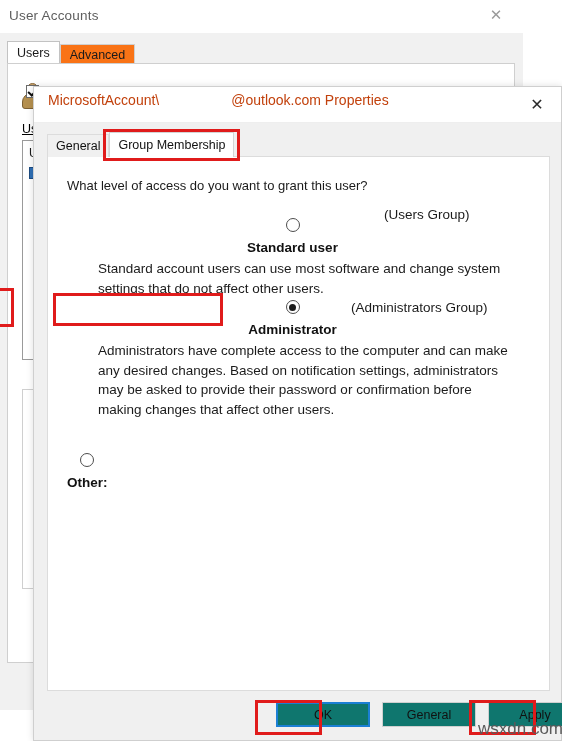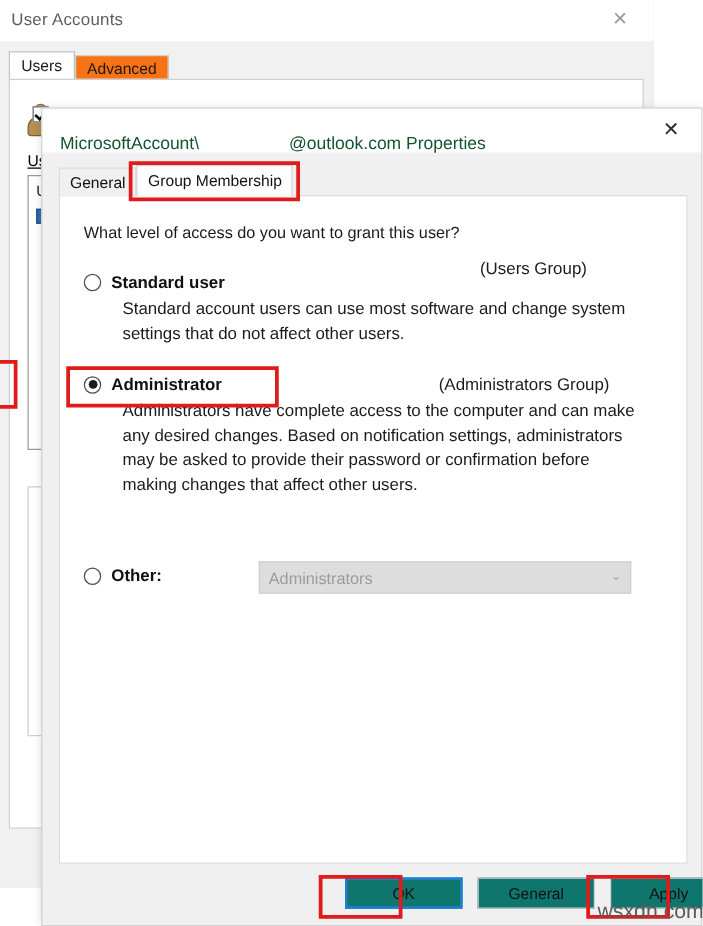--- a/index.html
+++ b/index.html
@@ -207,23 +207,23 @@
   #prop-titlebar {
     position: absolute;
     left: 0; top: 0;
     width: 100%; height: 36px;
     background: #ffffff;
     border-bottom: 1px solid #eeeeee;
     box-sizing: border-box;
   }
   #prop-title-text {
     position: absolute;
-    left: 14px; top: 19px;
+    left: 14px; top: 5px;
     font-size: 14px;
-    color: #14532d;
+    color: #c2410c;
     white-space: pre;
   }
   #prop-title-redaction {
     display: inline-block;
     width: 72px;
   }
   #prop-close {
     position: absolute;
     right: 8px; top: 4px;
     width: 32px; height: 26px;
@@ -284,20 +284,21 @@
   .opt-block { position: absolute; left: 19px; }
   #opt-standard { top: 61px; }
   #opt-admin    { top: 143px; }
   #opt-other    { top: 296px; }
 
   .opt-row {
     display: flex;
     align-items: center;
     gap: 8px;
     position: relative;
+    flex-direction: column;
   }
   .radio {
     width: 14px; height: 14px;
     border-radius: 50%;
     border: 1px solid #4d4d4d;
     background: #ffffff;
     box-sizing: border-box;
     position: relative;
     flex: none;
   }
@@ -482,24 +483,20 @@
     </div>
     <div class="opt-group" id="grp-admin">(Administrators Group)</div>
 
     <div class="opt-block" id="opt-other">
       <div class="opt-row">
         <span class="radio"></span>
         <span class="opt-title">Other:</span>
       </div>
     </div>
 
-    <div id="other-combo">
-      <span id="other-combo-value">Administrators</span>
-      <span id="other-combo-arrow">⌄</span>
-    </div>
 
   </div>
 
   <div id="prop-buttonbar">
     <div class="dlg-btn" id="btn-ok">OK</div>
     <div class="dlg-btn" id="btn-cancel">General</div>
     <div class="dlg-btn" id="btn-apply">Apply</div>
   </div>
 
 </div>

